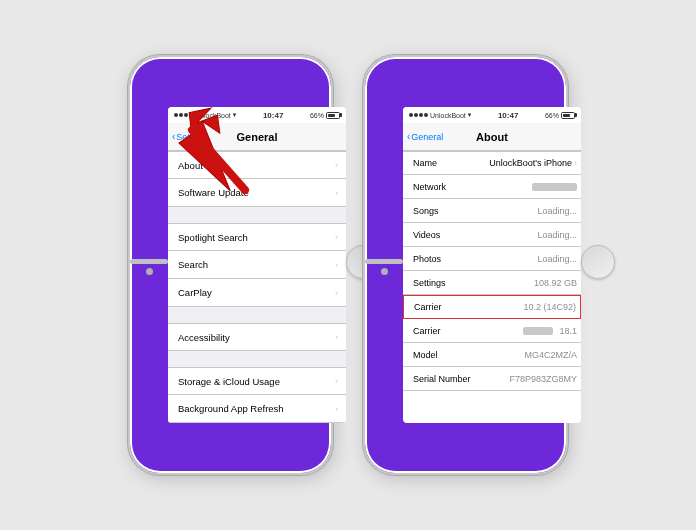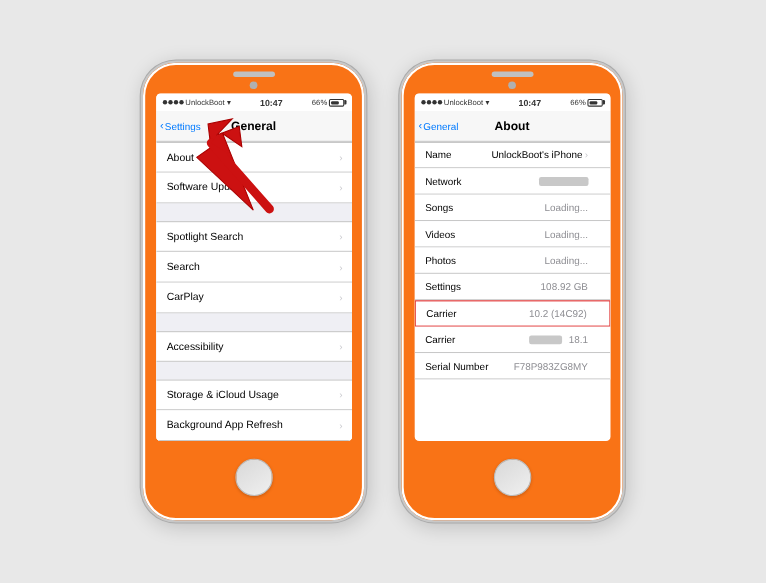--- a/index.html
+++ b/index.html
@@ -11,26 +11,26 @@
       align-items: center;
       justify-content: center;
       gap: 30px;
       font-family: -apple-system, 'Helvetica Neue', Helvetica, sans-serif;
     }
 
     
     .phone {
       width: 205px;
       height: 420px;
-      background: #f97316;
+      background: #6d28d9;
       border-radius: 32px;
       border: 2px solid #c8c8c8;
       box-shadow: 0 0 0 1px #aaa, inset 0 0 0 2px #fff, 2px 4px 18px rgba(0,0,0,0.18);
       display: flex;
-      flex-direction: column;
+      flex-direction: row;
       align-items: center;
       position: relative;
       padding: 0;
     }
     .phone-top {
       width: 100%;
       display: flex;
       flex-direction: column;
       align-items: center;
       padding-top: 8px;
@@ -177,21 +177,21 @@
     
     .about-list {
       background: #efeff4;
       flex: 1;
       overflow: hidden;
     }
     .about-item {
       display: flex;
       align-items: center;
       justify-content: space-between;
-      padding: 6px 20px 6px 10px;
+      padding: 6px 4px 6px 10px;
       background: #fff;
       border-bottom: 0.5px solid #c8c8c8;
       font-size: 9px;
       color: #000;
       min-height: 24px;
     }
     .about-item:first-child {
       border-top: 0.5px solid #c8c8c8;
     }
     .about-value {
@@ -421,20 +421,26 @@
       </div>
 
       <div class="about-item">
         <span>Carrier</span>
         <div class="about-value">
           <span class="blurred" style="min-width:30px;"></span>
           <span style="margin-left:4px;">18.1</span>
         </div>
       </div>
 
+      <div class="about-item">
+        <span>Model</span>
+        <div class="about-value">
+          <span>MG4C2MZ/A</span>
+        </div>
+      </div>
 
       <div class="about-item">
         <span>Serial Number</span>
         <div class="about-value">
           <span>F78P983ZG8MY</span>
         </div>
       </div>
 
     </div>
   </div>

